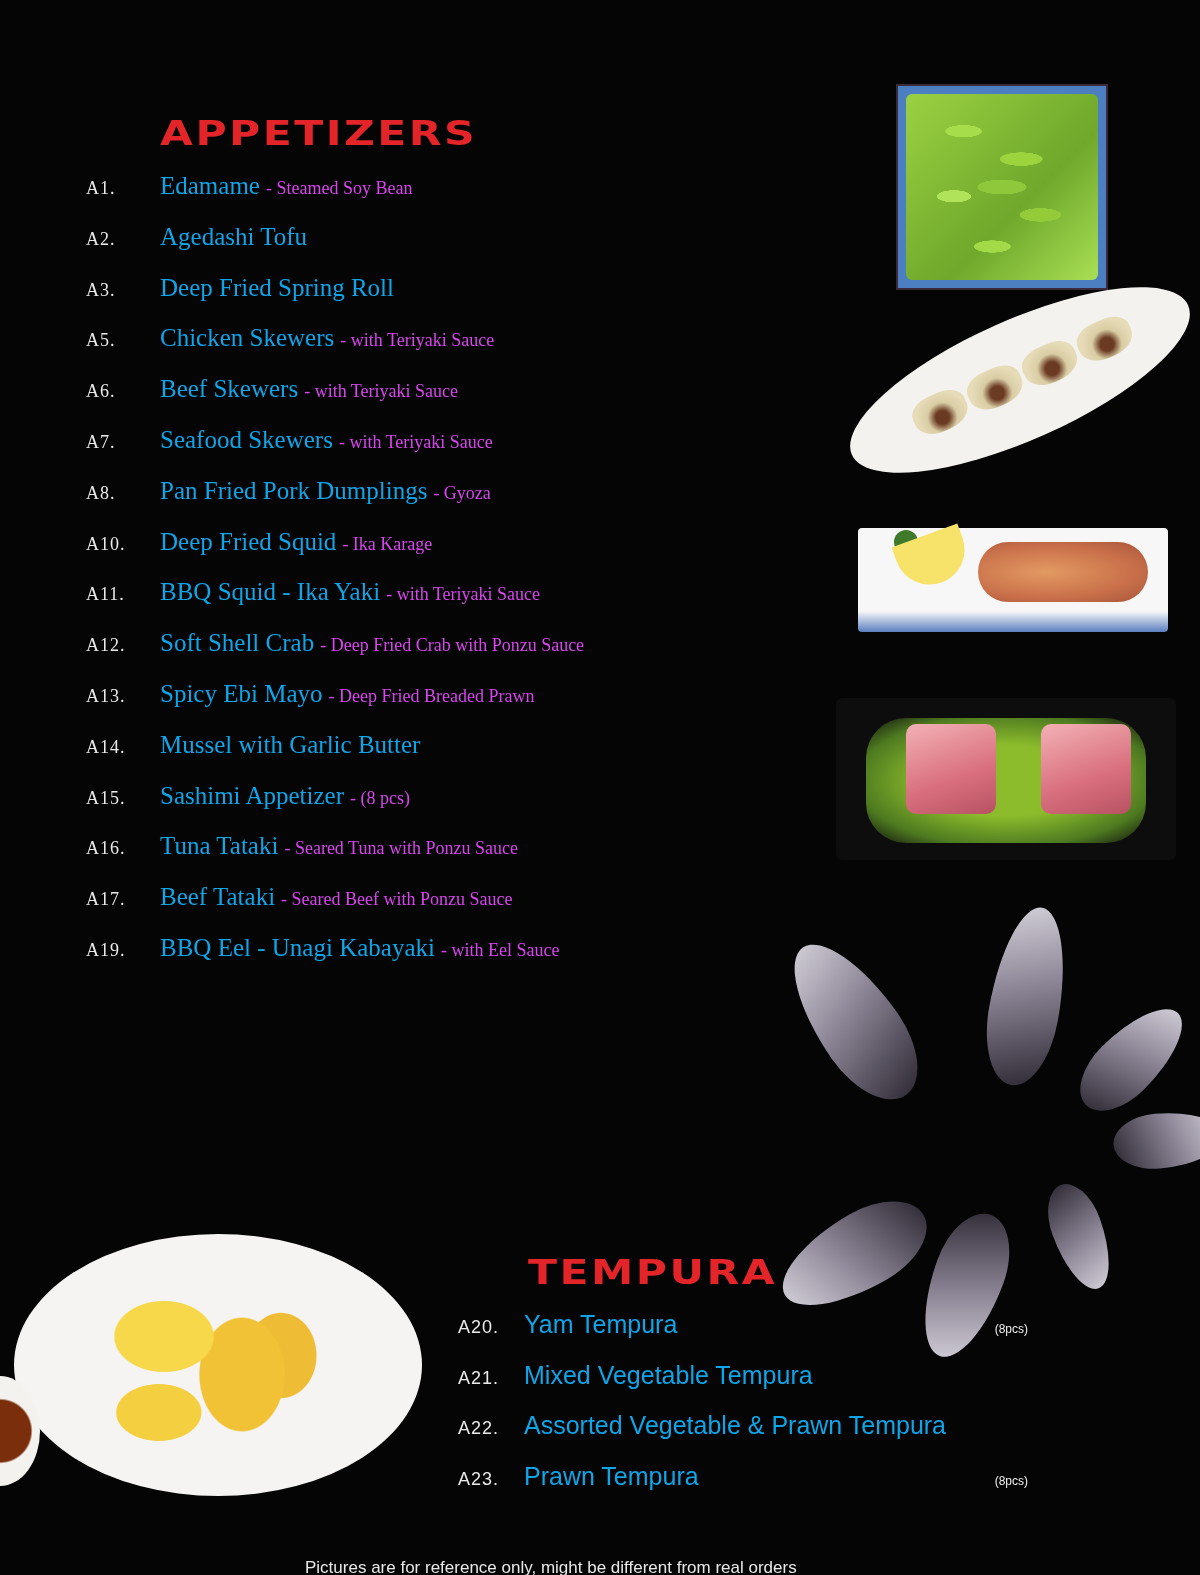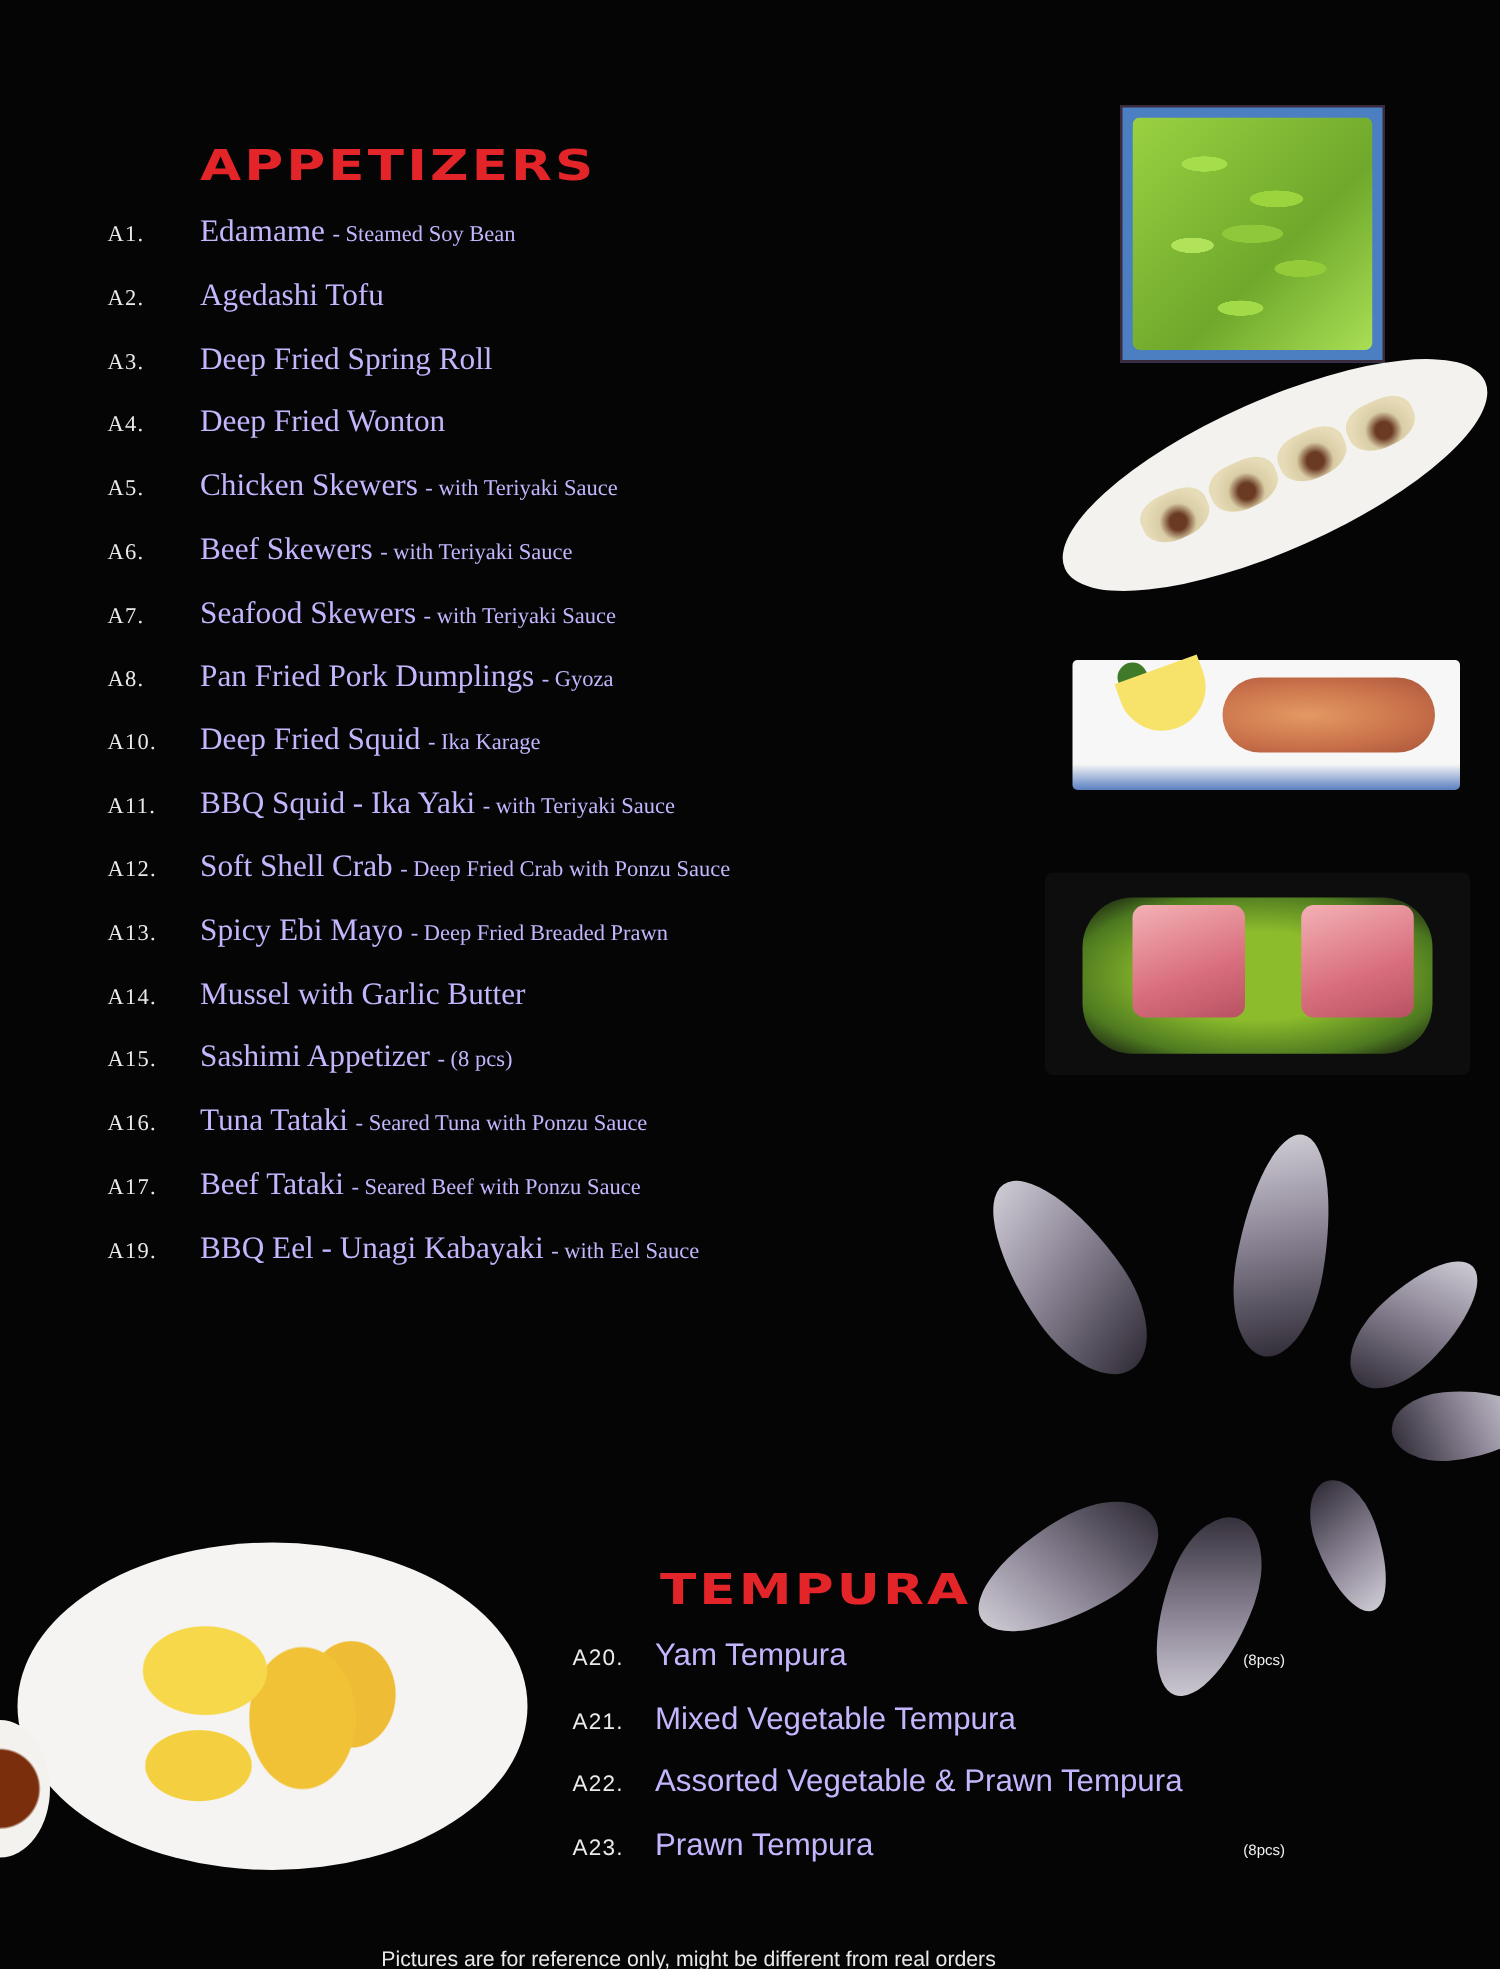--- a/index.html
+++ b/index.html
@@ -13,22 +13,22 @@
     position:absolute; color:#e3252a; font-family:"DejaVu Sans", sans-serif;
     font-weight:bold; letter-spacing:2px; transform:scaleX(1.25); transform-origin:left center;
   }
   #h-app { left:160px; top:113px; font-size:34px; }
   #h-tem { left:528px; top:1252px; font-size:34px; }
 
   .list { position:absolute; margin:0; padding:0; list-style:none; }
   #app-list { left:86px; top:172px; }
   #app-list li { height:50.8px; display:flex; align-items:baseline; white-space:nowrap;font-family:Liberation Serif, serif; }
   .code { width:74px; font-size:18px; letter-spacing:1px; color:#eaeaea; }
-  .name { font-size:25px; color:#c4b5fd; }
-  .desc { font-size:18px; color:#c4b5fd; margin-left:6px; }
+  .name { font-size:25px; color:#0ea5e9; }
+  .desc { font-size:18px; color:#d946ef; margin-left:6px; }
 
   #tem-list { left:458px; top:1310px; width:570px; }
   #tem-list li { height:50.5px; display:flex; align-items:baseline; white-space:nowrap; }
   #tem-list .code { width:66px; }
   #tem-list .qty { margin-left:auto; font-size:12px; color:#efefef; }
 
   .footer { position:absolute; left:305px; top:1558px; font-size:17px; color:#e8e8e8; }
 
   
   .photo { position:absolute; }
@@ -122,25 +122,20 @@
       <span class="code">A2.</span>
       <span class="name">Agedashi Tofu</span>
       <span class="desc"></span>
     </li>
   <li>
       <span class="code">A3.</span>
       <span class="name">Deep Fried Spring Roll</span>
       <span class="desc"></span>
     </li>
   <li>
-      <span class="code">A4.</span>
-      <span class="name">Deep Fried Wonton</span>
-      <span class="desc"></span>
-    </li>
-  <li>
       <span class="code">A5.</span>
       <span class="name">Chicken Skewers</span>
       <span class="desc">- with Teriyaki Sauce</span>
     </li>
   <li>
       <span class="code">A6.</span>
       <span class="name">Beef Skewers</span>
       <span class="desc">- with Teriyaki Sauce</span>
     </li>
   <li>

